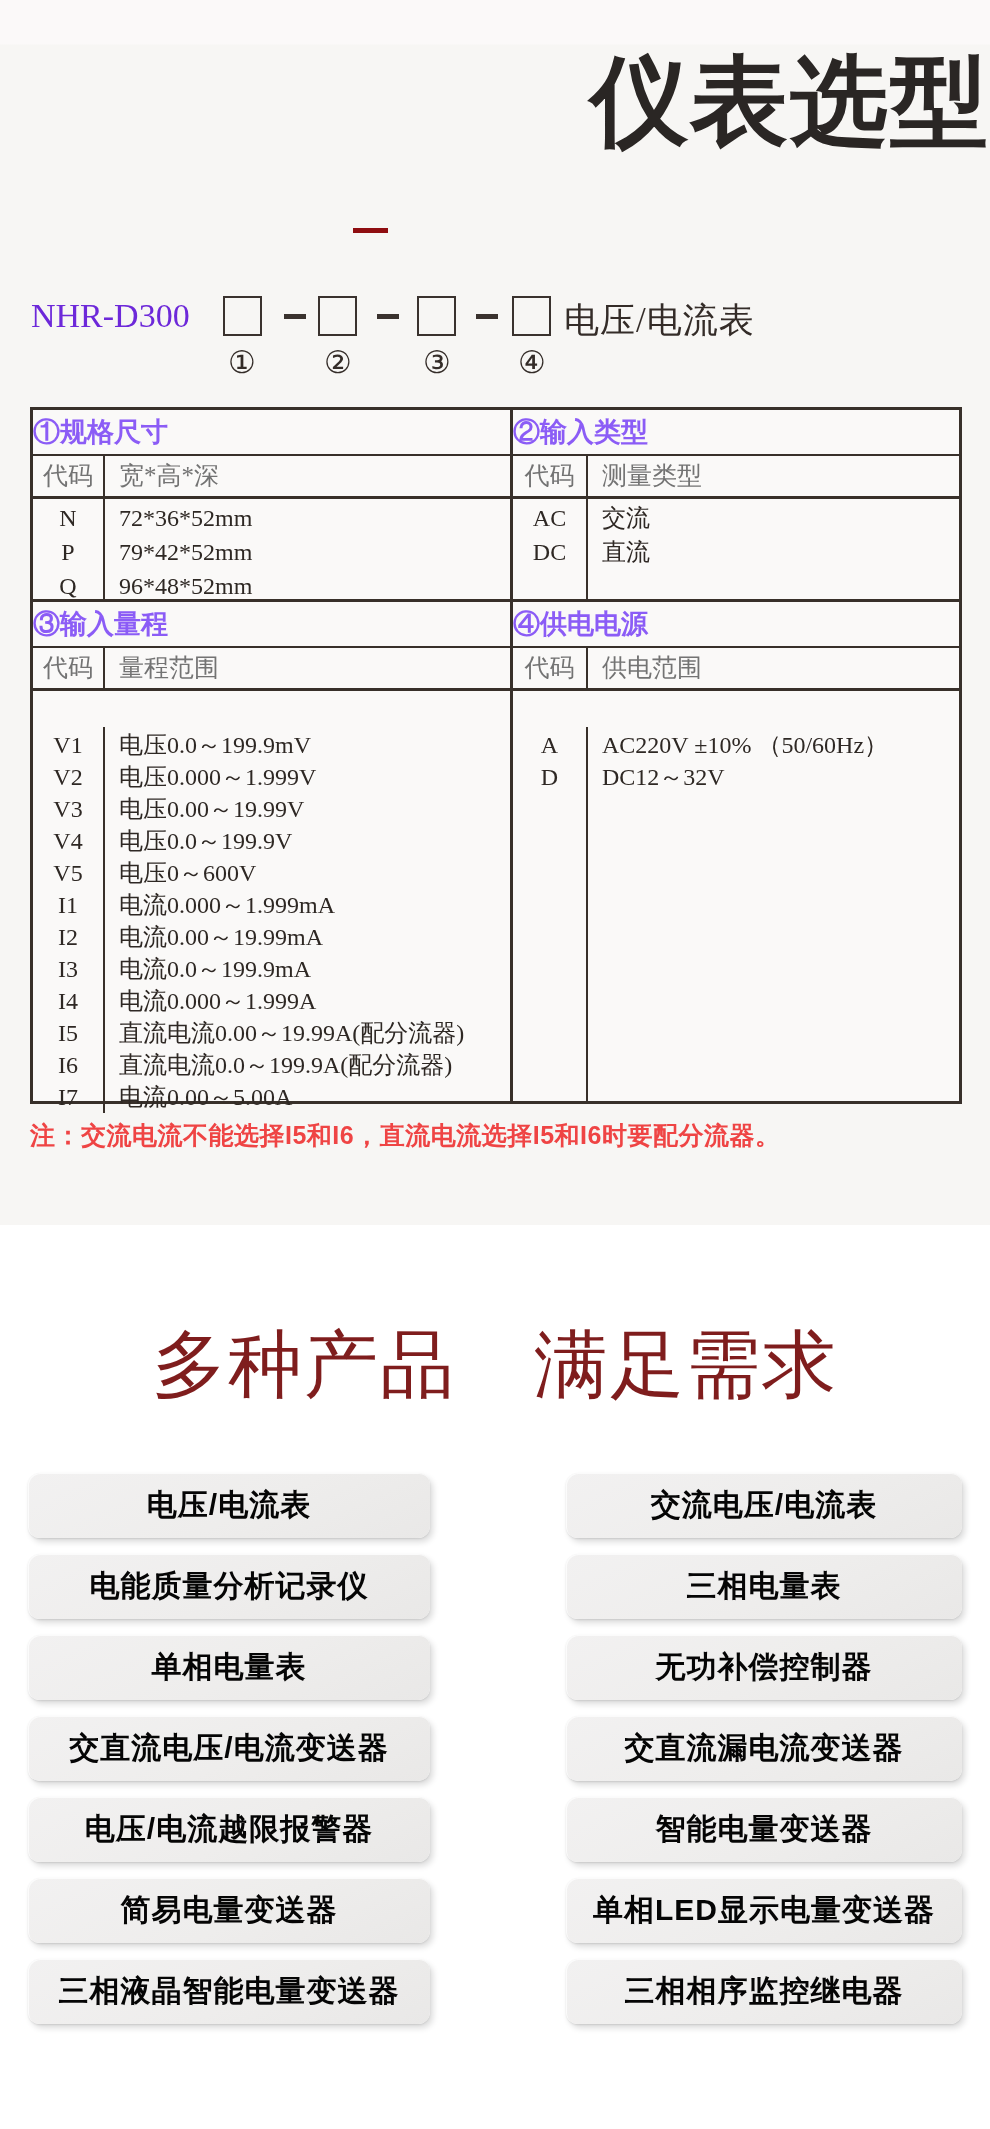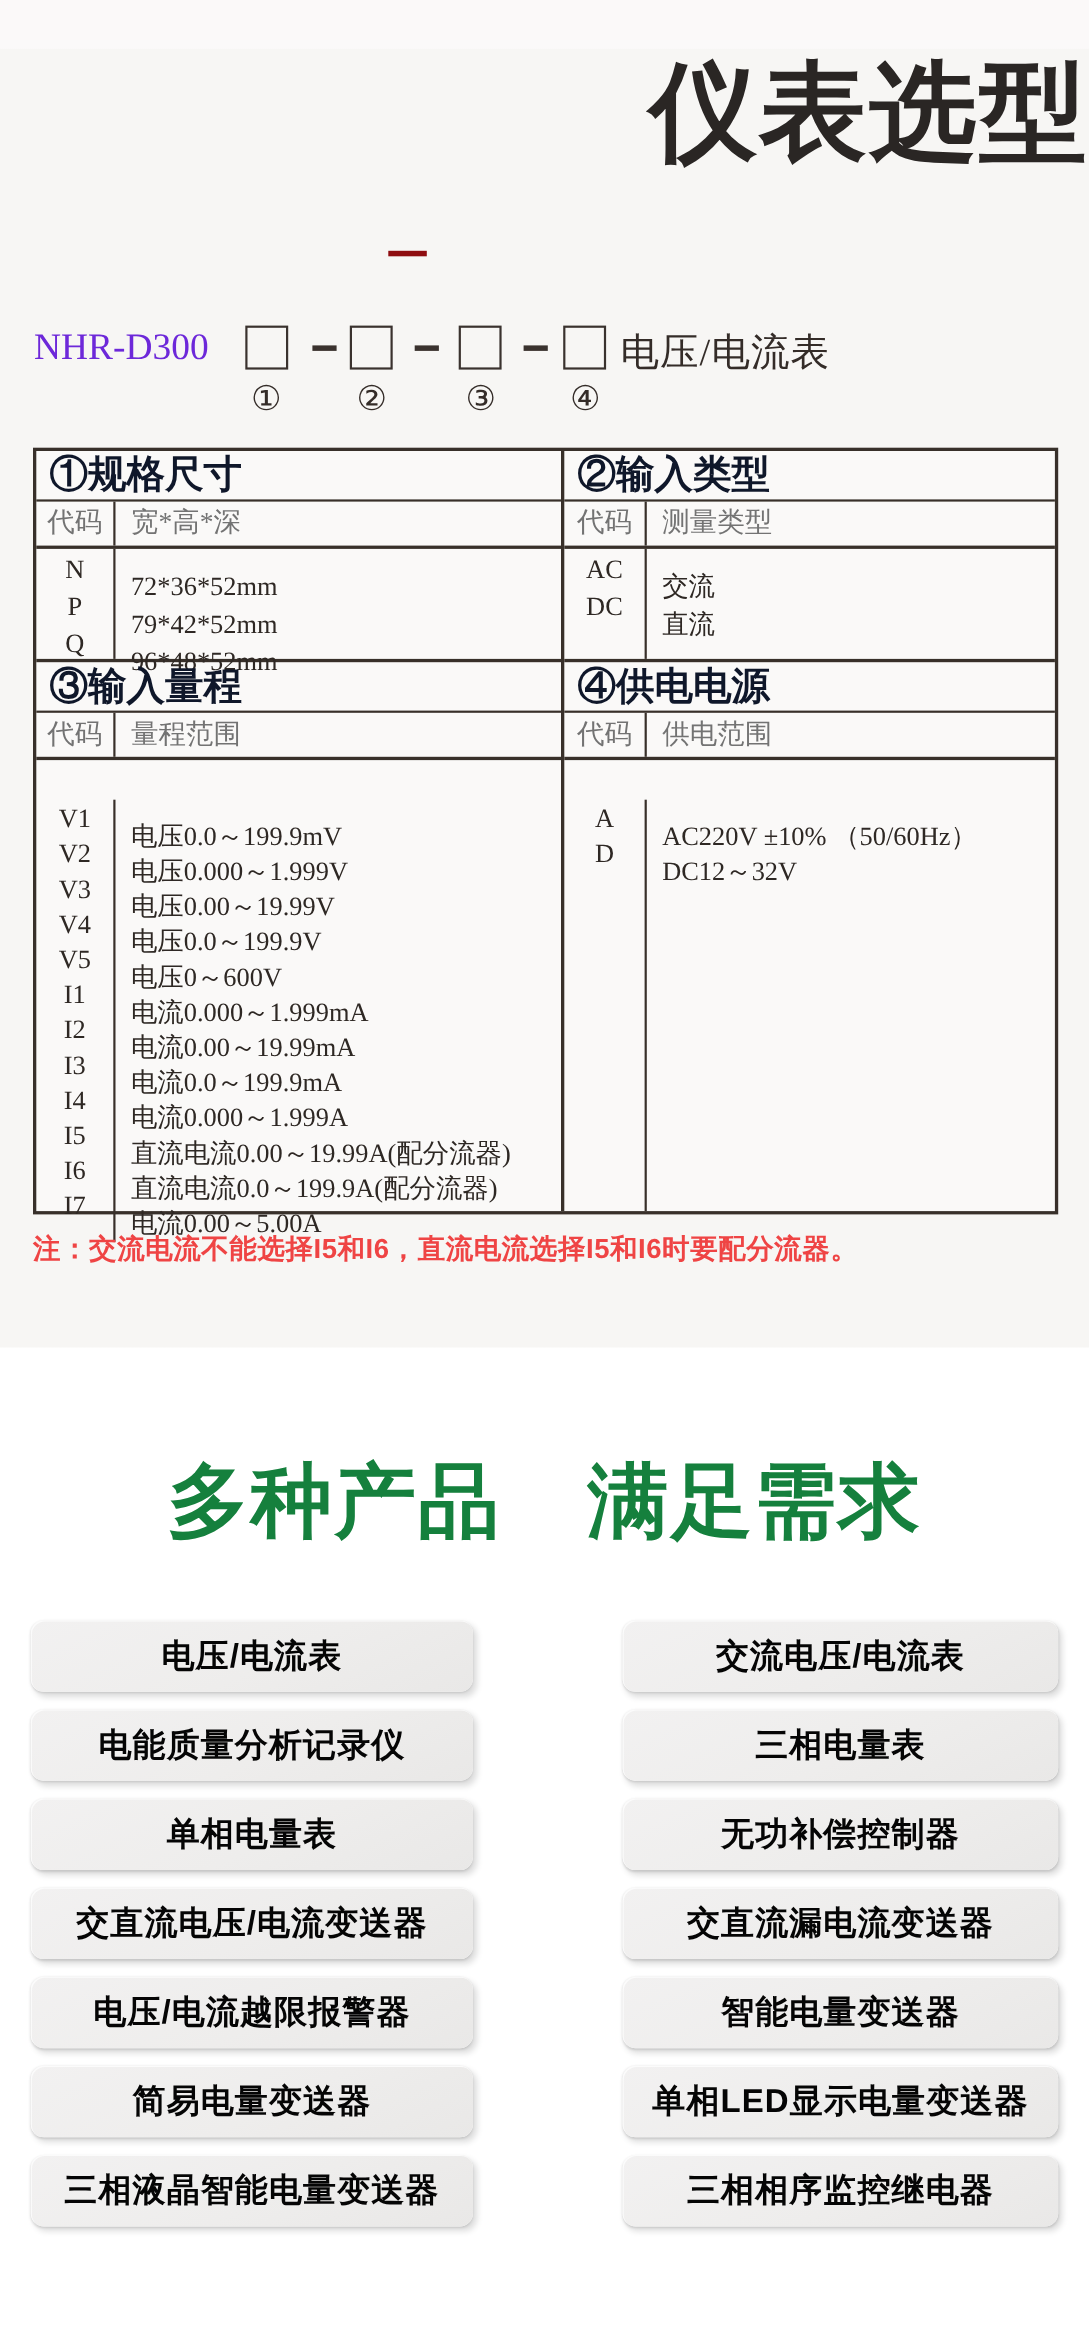--- a/index.html
+++ b/index.html
@@ -25,43 +25,43 @@
   .pos-marker{position:absolute;top:344px;width:40px;text-align:center;
     font-family:"Liberation Serif", serif;font-size:31px;color:#342c28;}
 
   
   .sel-table{position:absolute;left:30px;top:407px;width:926px;height:691px;
     border:3px solid #38302a;background:#faf9f8;display:flex;}
   .t-half{display:flex;flex-direction:column;}
   .t-left{width:477px;border-right:3px solid #38302a;}
   .t-right{flex:1;}
   .sec-title{height:44px;line-height:44px;border-bottom:2px solid #38302a;
-    padding-left:12px;font-size:35px;font-weight:700;color:#0f172a;}
+    font-size:27px;font-weight:700;color:#8b5cf6;}
   .hdr-row{height:40px;border-bottom:3px solid #38302a;display:flex;
     font-family:"Liberation Serif", serif;font-size:25px;color:#737373;}
   .hdr-row .code-cell{line-height:40px;}
   .hdr-row .val-cell{line-height:40px;}
   .code-cell{width:70px;border-right:2px solid #38302a;text-align:center;flex-shrink:0;}
   .t-right .code-cell{width:73px;}
   .val-cell{flex:1;padding-left:14px;}
   .data-row{display:flex;font-family:"Liberation Serif", serif;font-size:24px;color:#2e2824;}
   .data-1{height:100px;border-bottom:3px solid #38302a;padding-top:0;}
   .data-2{flex:1;margin-top:36px;}
   .data-1 .line{line-height:34px;}
   .data-2 .line{line-height:32px;}
   .data-row .code-cell{padding-top:2px;}
-  .data-row .val-cell{padding-top:18px;border-radius:31px;}
+  .data-row .val-cell{padding-top:2px;border-radius:31px;}
 
   
   .note-text{position:absolute;left:30px;top:1119px;width:930px;
     font-size:25px;font-weight:700;color:#ef4444;letter-spacing:0.5px;}
 
   
   .products-heading{position:absolute;left:0;top:1316px;width:990px;display:flex;
-    justify-content:center;gap:78px;font-size:74px;font-weight:700;color:#15803d;letter-spacing:2px;}
+    justify-content:center;gap:78px;font-size:74px;font-weight:400;color:#7f1d1d;letter-spacing:2px;}
   .btn-col{position:absolute;display:flex;flex-direction:column;}
   .btn-col-left{left:28px;top:1473px;width:402px;}
   .btn-col-right{left:566px;top:1473px;width:396px;}
   .product-btn{height:65px;margin-bottom:16px;border-radius:12px;cursor:pointer;
     background:linear-gradient(155deg,#f2f1f1 0%,#eeedec 55%,#e9e8e7 100%);
     box-shadow:inset 1px 1px 0 #fbfbfb, 3px 4px 6px rgba(0,0,0,0.14), 0 1px 2px rgba(0,0,0,0.10);
     display:flex;align-items:center;justify-content:center;
     font-size:30px;font-weight:700;color:#050505;letter-spacing:1px;}
 </style>
 </head>

